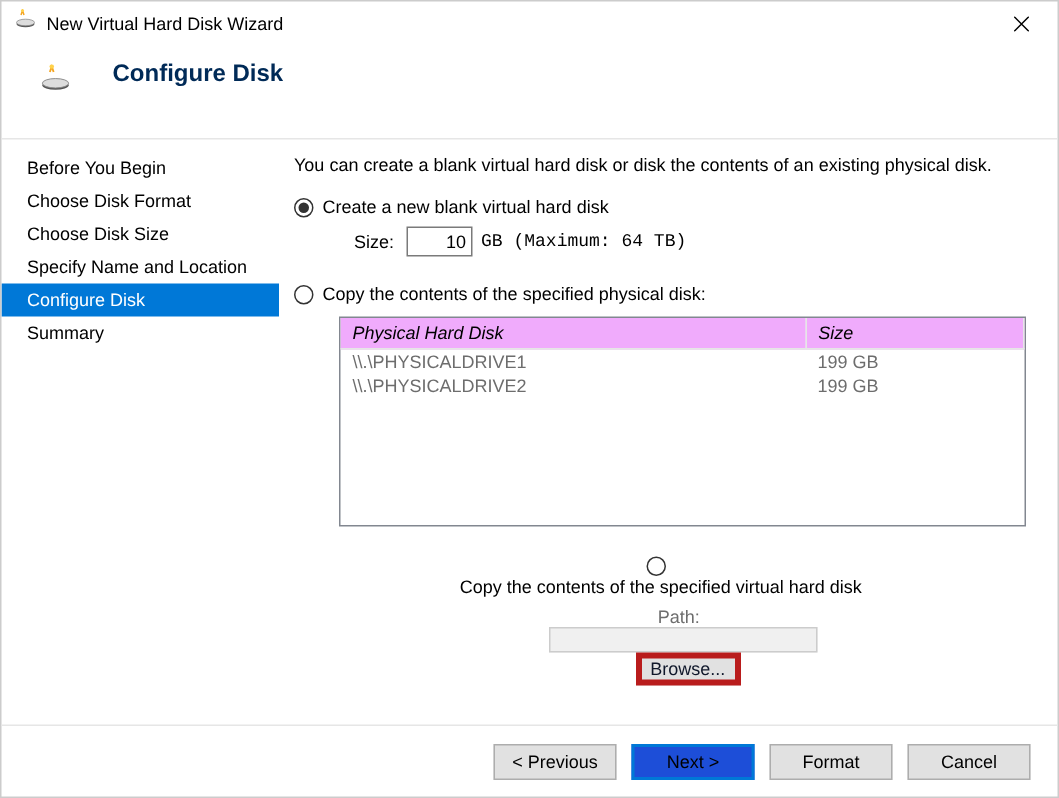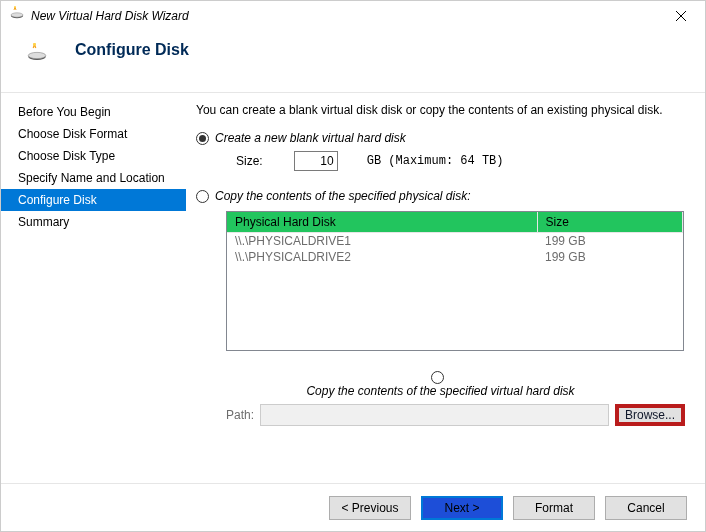--- a/index.html
+++ b/index.html
@@ -1,53 +1,53 @@
 <!DOCTYPE html>
 <html><head>
   <meta charset="utf-8">
   <style>
     * { margin: 0; padding: 0; box-sizing: border-box; font-family: "Segoe UI", Tahoma, sans-serif; }
     body { background: #fff; width: 706px; height: 532px; overflow: hidden; border: 1px solid #ccc; }
     
-    .titlebar { height: 30px; display: flex; align-items: center; padding: 0 2px 0 8px; font-style: italic; }
+    .titlebar { height: 30px; display: flex; align-items: center; padding: 0 2px 0 8px; }
     .titlebar-icon { margin-right: 6px; }
     .titlebar-text { font-size: 12px; flex: 1; color: #000; }
     .titlebar-close { width: 44px; height: 28px; display: flex; align-items: center; justify-content: center; }
     .titlebar-close svg { width: 10px; height: 10px; }
     
     .header { height: 62px; display: flex; align-items: flex-start; padding: 10px 0 0 26px; border-bottom: 1px solid #e6e6e6; }
     .header-icon { margin-right: 28px; margin-top: 2px; }
     .header-title { font-size: 16px; font-weight: bold; color: #002a57; }
     
     .content { display: flex; height: 390px; }
     
     .sidebar { width: 185px; padding-top: 8px; }
     .sidebar-item { font-size: 12px; color: #000; padding: 4px 0 4px 17px; cursor: default; }
     .sidebar-item.selected { background: #0078d7; color: #fff; }
     
     .main { flex: 1; padding: 10px 20px 0 10px; font-size: 12px; color: #000; }
     .intro { margin-bottom: 14px; }
     
-    .option { display: flex; align-items: center; margin-bottom: 6px; font-style: italic; }
+    .option { display: flex; align-items: center; margin-bottom: 6px; }
     .radio { width: 13px; height: 13px; border: 1px solid #333; border-radius: 50%; margin-right: 6px; position: relative; flex-shrink: 0; }
     .radio.checked::after { content:""; position:absolute; top:2px; left:2px; width:7px; height:7px; border-radius:50%; background:#333; }
     
-    .size-row { display: flex; align-items: center; padding-left: 40px; margin-bottom: 18px; gap: 23px; }
+    .size-row { display: flex; align-items: center; padding-left: 40px; margin-bottom: 18px; }
     .size-label { margin-right: 8px; }
     .size-input { width: 44px; height: 20px; border: 1px solid #7a7a7a; text-align: right; padding: 0 3px; font-size: 12px; font-family: inherit; }
     .size-unit { margin-left: 6px; font-family: Liberation Mono, monospace; }
     
     .disk-table { margin: 8px 0 0 30px; border: 1px solid #828790; width: 458px; height: 140px; overflow: auto; background: #fff; }
     .disk-table table { width: 100%; border-collapse: collapse; font-size: 12px; }
-    .disk-table th { text-align: left; font-weight: normal; padding: 3px 8px; background: #22c55e; border-bottom: 1px solid #e6e6e6; border-right: 1px solid #e6e6e6; }
+    .disk-table th { text-align: left; font-weight: normal; padding: 3px 8px; background: #f0abfc; border-bottom: 1px solid #e6e6e6; border-right: 1px solid #e6e6e6; font-style: italic; }
     .disk-table td { padding: 1px 8px; }
     .disk-table.dim td { color: #6d6d6d; }
     
     .option2 { margin-top: 20px; flex-direction: column; }
-    .path-row { display: flex; align-items: center; padding-left: 30px; margin-top: 6px; }
+    .path-row { display: flex; align-items: center; padding-left: 30px; margin-top: 6px; flex-direction: column; }
     .path-label { color: #6d6d6d; margin-right: 6px; }
     .path-input { flex: 1; height: 22px; border: 1px solid #ccc; background: #f0f0f0; }
     .browse-btn { width: 70px; height: 22px; margin-left: 6px; background: #e1e1e1; border: 4px solid #b91c1c; color: #0f172a; font-size: 12px; }
     
     .footer { height: 48px; display: flex; justify-content: flex-end; align-items: center; padding-right: 18px; gap: 10px; border-top: 1px solid #e6e6e6; }
     .footer button { width: 82px; height: 24px; font-size: 12px; font-family: inherit; background: #e1e1e1; border: 1px solid #adadad; color: #000; cursor: pointer; }
     .footer button.default { border: 2px solid #0078d7; background: #1d4ed8; }
     
     .disk-icon-svg { width:16px; height:16px; }
   </style>
@@ -80,27 +80,27 @@
       <circle cx="6" cy="1" r="1.2" fill="#ffd24a"></circle>
     </svg>
   </span>
   <div class="header-title">Configure Disk</div>
 </div>
 
 <div class="content">
   <div class="sidebar" id="sidebar">
       <div class="sidebar-item">Before You Begin</div>
       <div class="sidebar-item">Choose Disk Format</div>
-      <div class="sidebar-item">Choose Disk Type</div>
+      <div class="sidebar-item">Choose Disk Size</div>
       <div class="sidebar-item">Specify Name and Location</div>
       <div class="sidebar-item selected">Configure Disk</div>
       <div class="sidebar-item">Summary</div>
     </div>
   <div class="main">
-    <div class="intro">You can create a blank virtual disk disk or copy the contents of an existing physical disk.</div>
+    <div class="intro">You can create a blank virtual hard disk or disk the contents of an existing physical disk.</div>
 
     <div class="option">
       <span class="radio checked"></span>
       <span>Create a new blank virtual hard disk</span>
     </div>
     <div class="size-row">
       <span class="size-label">Size:</span>
       <input class="size-input" value="10" style="">
       <span class="size-unit">GB (Maximum: 64 TB)</span>
     </div>

